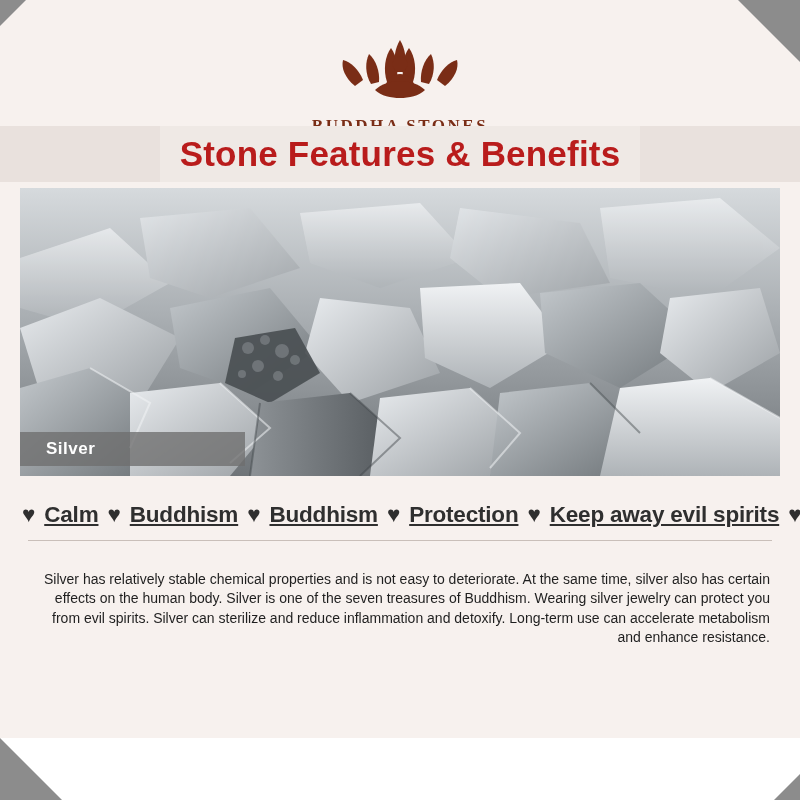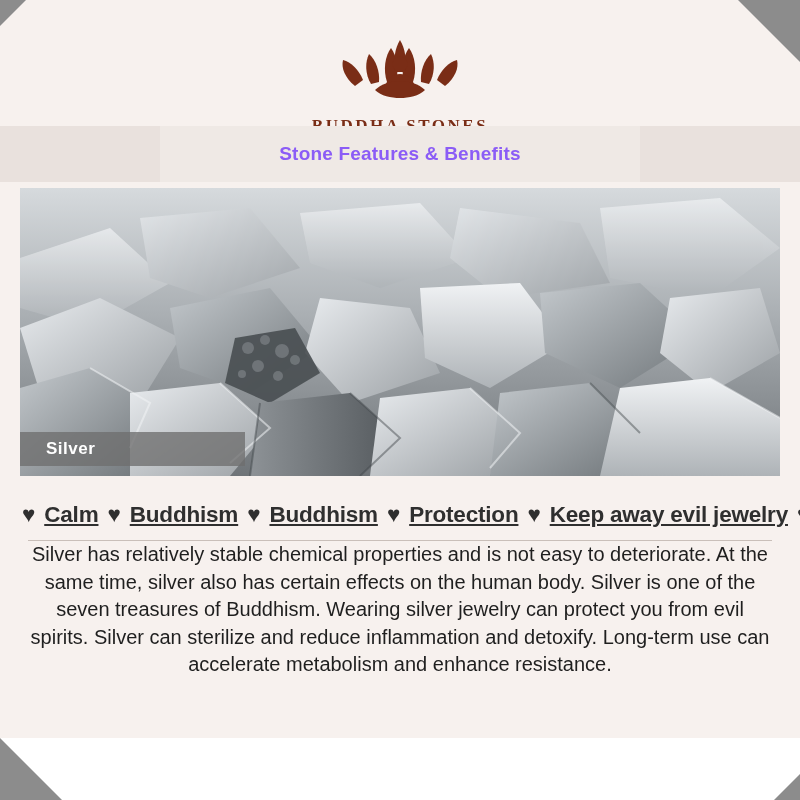--- a/index.html
+++ b/index.html
@@ -108,23 +108,23 @@
     left: 160px;
     right: 160px;
     top: 0;
     bottom: 0;
     background: #efe9e5;
     display: flex;
     align-items: center;
     justify-content: center;
   }
   .title-text {
-    font-size: 19px;
+    font-size: 35px;
     font-weight: bold;
-    color: #8b5cf6;
+    color: #b91c1c;
     letter-spacing: 0.2px;
     font-family: "Liberation Sans", sans-serif;
   }
 
   
   .hero {
     position: relative;
     margin: 6px 20px 0 20px;
     height: 288px;
     overflow: hidden;
@@ -171,26 +171,26 @@
     text-decoration: underline;
   }
 
   .divider {
     height: 1px;
     background: #c9bfb9;
     margin: 12px 8px 0 8px;
   }
 
   .body-text {
-    margin-top: 0;
-    font-size: 20px;
+    margin-top: 29px;
+    font-size: 14px;
     line-height: 1.38;
     color: #1f1f1f;
     padding: 0 10px;
-    text-align: center;
+    text-align: right;
   }
 </style>
 </head>
 <body>
 
 <div class="page">
 
   <div class="top-strip"></div>
   <div class="bottom-strip"></div>
 
@@ -305,21 +305,21 @@
       <div class="benefits">
         <span class="heart">♥</span>
         <span class="bterm">Calm</span>
         <span class="heart">♥</span>
         <span class="bterm">Buddhism</span>
         <span class="heart">♥</span>
         <span class="bterm">Buddhism</span>
         <span class="heart">♥</span>
         <span class="bterm">Protection</span>
         <span class="heart">♥</span>
-        <span class="bterm">Keep away evil jewelry</span>
+        <span class="bterm">Keep away evil spirits</span>
         <span class="heart">♥</span>
       </div>
 
       <div class="divider"></div>
 
       <div class="body-text">Silver has relatively stable chemical properties and is not easy to deteriorate. At the same time, silver also has certain effects on the human body. Silver is one of the seven treasures of Buddhism. Wearing silver jewelry can protect you from evil spirits. Silver can sterilize and reduce inflammation and detoxify. Long-term use can accelerate metabolism and enhance resistance.</div>
     </div>
 
   </div>
 

